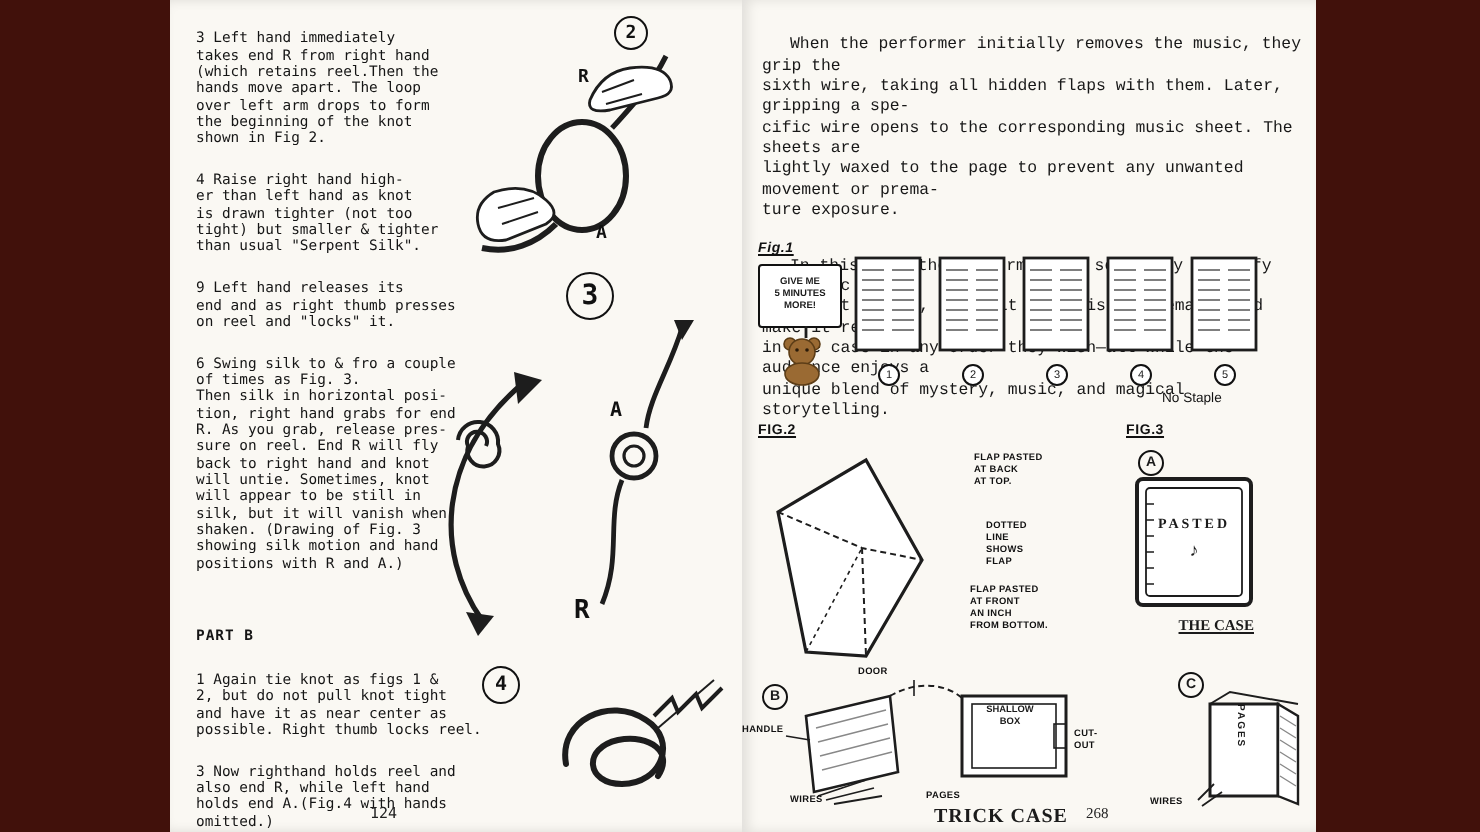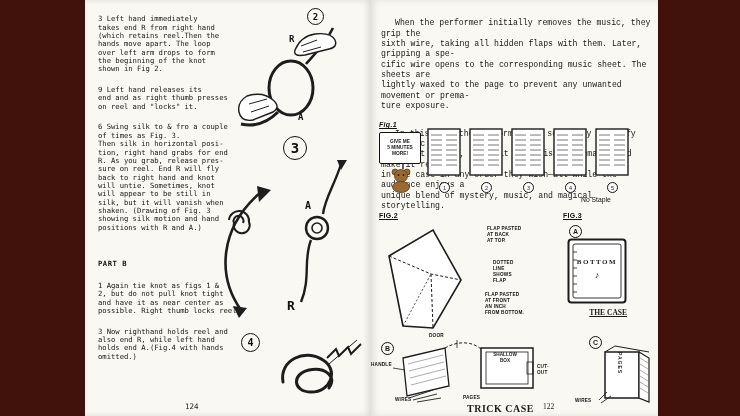--- a/index.html
+++ b/index.html
@@ -3,21 +3,21 @@
 <meta charset="utf-8">
 <style>
   html,body{margin:0;padding:0;}
   body{
     width:740px;height:416px;position:relative;overflow:hidden;
     background:#41110b;
     font-family:"Liberation Sans",sans-serif;
     color:#1b1b1b;
   }
   .page{position:absolute;top:0;height:416px;background:#faf8f3;}
-  .page-left{left:85px;width:286px;box-shadow:inset -3px 0 6px rgba(0,0,0,.12);}
+  .page-left{left:85px;width:286px;box-shadow:inset -3px 0 6px rgba(0,0,0,.12);padding-left:32px;}
   .page-right{left:371px;width:287px;box-shadow:inset 3px 0 6px rgba(0,0,0,.10);}
 
   
   .lp-text{
     position:absolute;left:13px;top:7px;width:150px;
     font-family:"DejaVu Sans Mono",monospace;
     font-size:7.2px;line-height:1.16;color:#151515;
     white-space:pre-line;
   }
   .lp-text .para{margin:0 0 4px 0;}
@@ -100,20 +100,25 @@
 <div class="page page-left">
 
   <div class="lp-text">
     <div class="para">3  Left hand immediately
 takes end R from right hand
 (which retains reel.Then the
 hands move apart. The loop
 over left arm drops to form
 the beginning of the knot
 shown in Fig 2.</div>
+    <div class="para">4  Raise right hand high-
+er than left hand as knot
+is drawn tighter (not too
+tight) but smaller &amp; tighter
+than usual "Serpent Silk".</div>
     <div class="para">9  Left hand releases its
 end and as right thumb presses
 on reel and "locks" it.</div>
     <div class="para">6  Swing silk to &amp; fro a couple
 of times as Fig. 3.
 Then silk in horizontal posi-
 tion, right hand grabs for end
 R. As you grab, release pres-
 sure on reel. End R will fly
 back to right hand and knot
@@ -254,21 +259,21 @@
 FROM BOTTOM.</div>
 
   <div class="figlabel" style="left:192px;top:212px;">FIG.3</div>
   <div class="marker" style="left:198px;top:225px;">A</div>
 
   <svg style="left:196px;top:238px;" width="60" height="66" viewBox="0 0 60 66">
     <rect x="1.5" y="1.5" width="57" height="63" rx="3" fill="#fff" stroke="#1d1d1d" stroke-width="2"></rect>
     <rect x="6" y="6" width="48" height="54" rx="2" fill="none" stroke="#1d1d1d" stroke-width="0.9"></rect>
     <path d="M6,14h4 M6,22h4 M6,30h4 M6,38h4 M6,46h4 M6,54h4" stroke="#1d1d1d" stroke-width="0.8"></path>
   </svg>
-  <div class="case-word">BOTTOM</div>
+  <div class="case-word">PASTED</div>
   <div class="case-note">♪</div>
   <div class="thecase">THE CASE</div>
 
   <div class="marker" style="left:10px;top:342px;">B</div>
   <div class="capt" style="left:58px;top:333px;">DOOR</div>
   <div class="capt" style="left:0px;top:362px;">HANDLE</div>
 
   <svg style="left:22px;top:340px;" width="152" height="64" viewBox="0 0 152 64">
     <path d="M10,18 L52,8 L56,46 L14,56 Z" fill="#fff" stroke="#1d1d1d" stroke-width="1.3"></path>
     <path d="M15,24 L50,15 M16,31 L51,22 M17,38 L52,29 M18,45 L53,36" stroke="#888" stroke-width="0.7"></path>
@@ -294,14 +299,14 @@
   <svg style="left:228px;top:344px;" width="56" height="60" viewBox="0 0 56 60">
     <rect x="6" y="8" width="34" height="46" fill="#fff" stroke="#1d1d1d" stroke-width="1.5"></rect>
     <path d="M40,8 L50,14 L50,58 L40,54 Z" fill="#fff" stroke="#1d1d1d" stroke-width="1.2"></path>
     <path d="M41,14 L49,19 M41,20 L49,25 M41,26 L49,31 M41,32 L49,37 M41,38 L49,43 M41,44 L49,49" stroke="#888" stroke-width="0.7"></path>
     <path d="M6,8 L16,2 L50,8" fill="none" stroke="#1d1d1d" stroke-width="1"></path>
     <path d="M0,56 L8,48 M2,59 L12,52" stroke="#1d1d1d" stroke-width="0.9"></path>
   </svg>
   <div class="pages-vert">PAGES</div>
   <div class="capt" style="left:204px;top:398px;">WIRES</div>
 
-  <div class="pagenum" style="left:172px;top:402px;font-family:'Liberation Serif',serif;">122</div>
+  <div class="pagenum" style="left:172px;top:402px;font-family:'Liberation Serif',serif;">268</div>
 </div>
 
 </body></html>

